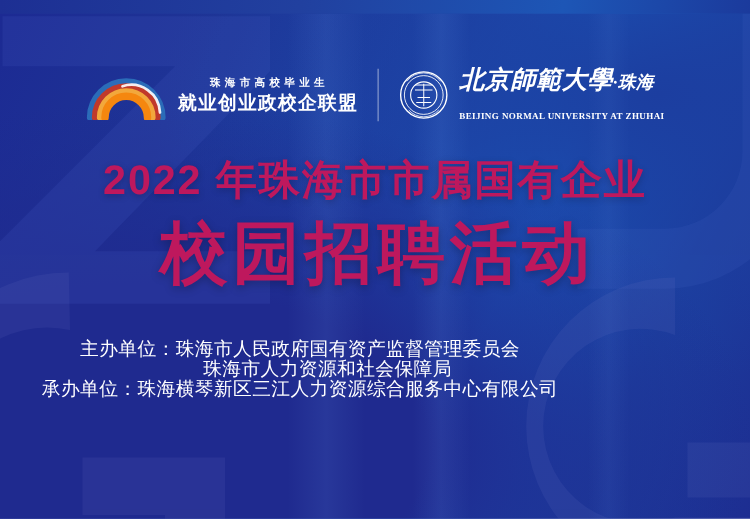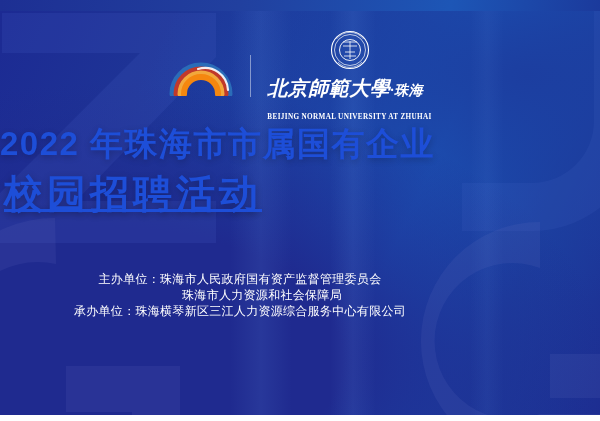--- a/index.html
+++ b/index.html
@@ -124,21 +124,20 @@
     width: 1px;
     height: 42px;
     margin: 0 16px;
     background: rgba(255,255,255,.45);
   }
 
   .logo-right {
     display: flex;
     align-items: center;
     gap: 8px;
-    flex-direction: column;
   }
   .seal { width: 40px; height: 40px; display:block; }
   .logo-right-text {
     display: flex;
     flex-direction: column;
     justify-content: center;
     color: #fff;
     line-height: 1;
   }
   .lr-cn {
@@ -157,52 +156,51 @@
     margin-top: 16px;
     white-space: nowrap;
     font-weight: 700;
   }
 
   
   .title-block {
     position: absolute;
     left: 0; top: 125px;
     width: 600px;
-    color: #1d4ed8;
+    text-align: center;
+    color: #be185d;
   }
   .title-1 {
     font-size: 33px;
     font-weight: 700;
     letter-spacing: 1.5px;
     line-height: 1.18;
     white-space: nowrap;
     text-shadow: 0 2px 6px rgba(0,0,0,.22);
   }
   .title-2 {
-    font-size: 39px;
+    font-size: 54px;
     font-weight: 800;
     letter-spacing: 4px;
     text-indent: 4px;
     line-height: 1.25;
     margin-top: 6px;
     white-space: nowrap;
     text-shadow: 0 2px 7px rgba(0,0,0,.25);
-    text-decoration: underline;
   }
 
   
   .credits {
     position: absolute;
     left: 0; top: 272px;
     width: 480px;
     color: #ffffff;
-    font-size: 12px;
+    font-size: 15px;
     line-height: 16px;
     letter-spacing: .3px;
-    font-family: Liberation Mono, monospace;
   }
   .credits .line {
     text-align: center;
     white-space: nowrap;
   }
   .credits .indent { padding-left: 44px; }
   .host-block { }
   .exec-block { }
   .gap { display: inline-block; width: 22px; }
 </style>
@@ -239,20 +237,24 @@
   <div class="logo-row">
 
     <div class="logo-left">
       <svg class="rainbow" viewBox="0 0 66 40">
         <path d="M4,38 A29,29 0 0 1 62,38" fill="none" stroke="#2b6cb8" stroke-width="5" stroke-linecap="round"></path>
         <path d="M8,38 A25,25 0 0 1 58,38" fill="none" stroke="#c0392b" stroke-width="5" stroke-linecap="round"></path>
         <path d="M12,38 A21,21 0 0 1 54,38" fill="none" stroke="#f2a83c" stroke-width="5" stroke-linecap="round"></path>
         <path d="M16,38 A17,17 0 0 1 50,38" fill="none" stroke="#f5870f" stroke-width="6" stroke-linecap="round"></path>
         <path d="M30,13 A23,23 0 0 1 60,34" fill="none" stroke="#ffffff" stroke-width="2.2" stroke-linecap="round" opacity=".9"></path>
       </svg>
+      <div class="logo-left-text">
+        <div class="ll-top">珠海市高校毕业生</div>
+        <div class="ll-bot">就业创业政校企联盟</div>
+      </div>
     </div>
 
     <div class="divider"></div>
 
     <div class="logo-right">
       <svg class="seal" viewBox="0 0 40 40">
         <circle cx="20" cy="20" r="18.5" fill="none" stroke="#fff" stroke-width="1.1"></circle>
         <circle cx="20" cy="20" r="15.5" fill="none" stroke="#fff" stroke-width="0.7"></circle>
         <circle cx="20" cy="20" r="10.5" fill="none" stroke="#fff" stroke-width="0.9"></circle>
         <path d="M13,12 h14 M13,16 h14 M20,11 v18 M15,22 h10 M14,26 h12" stroke="#fff" stroke-width="0.8" fill="none"></path>

